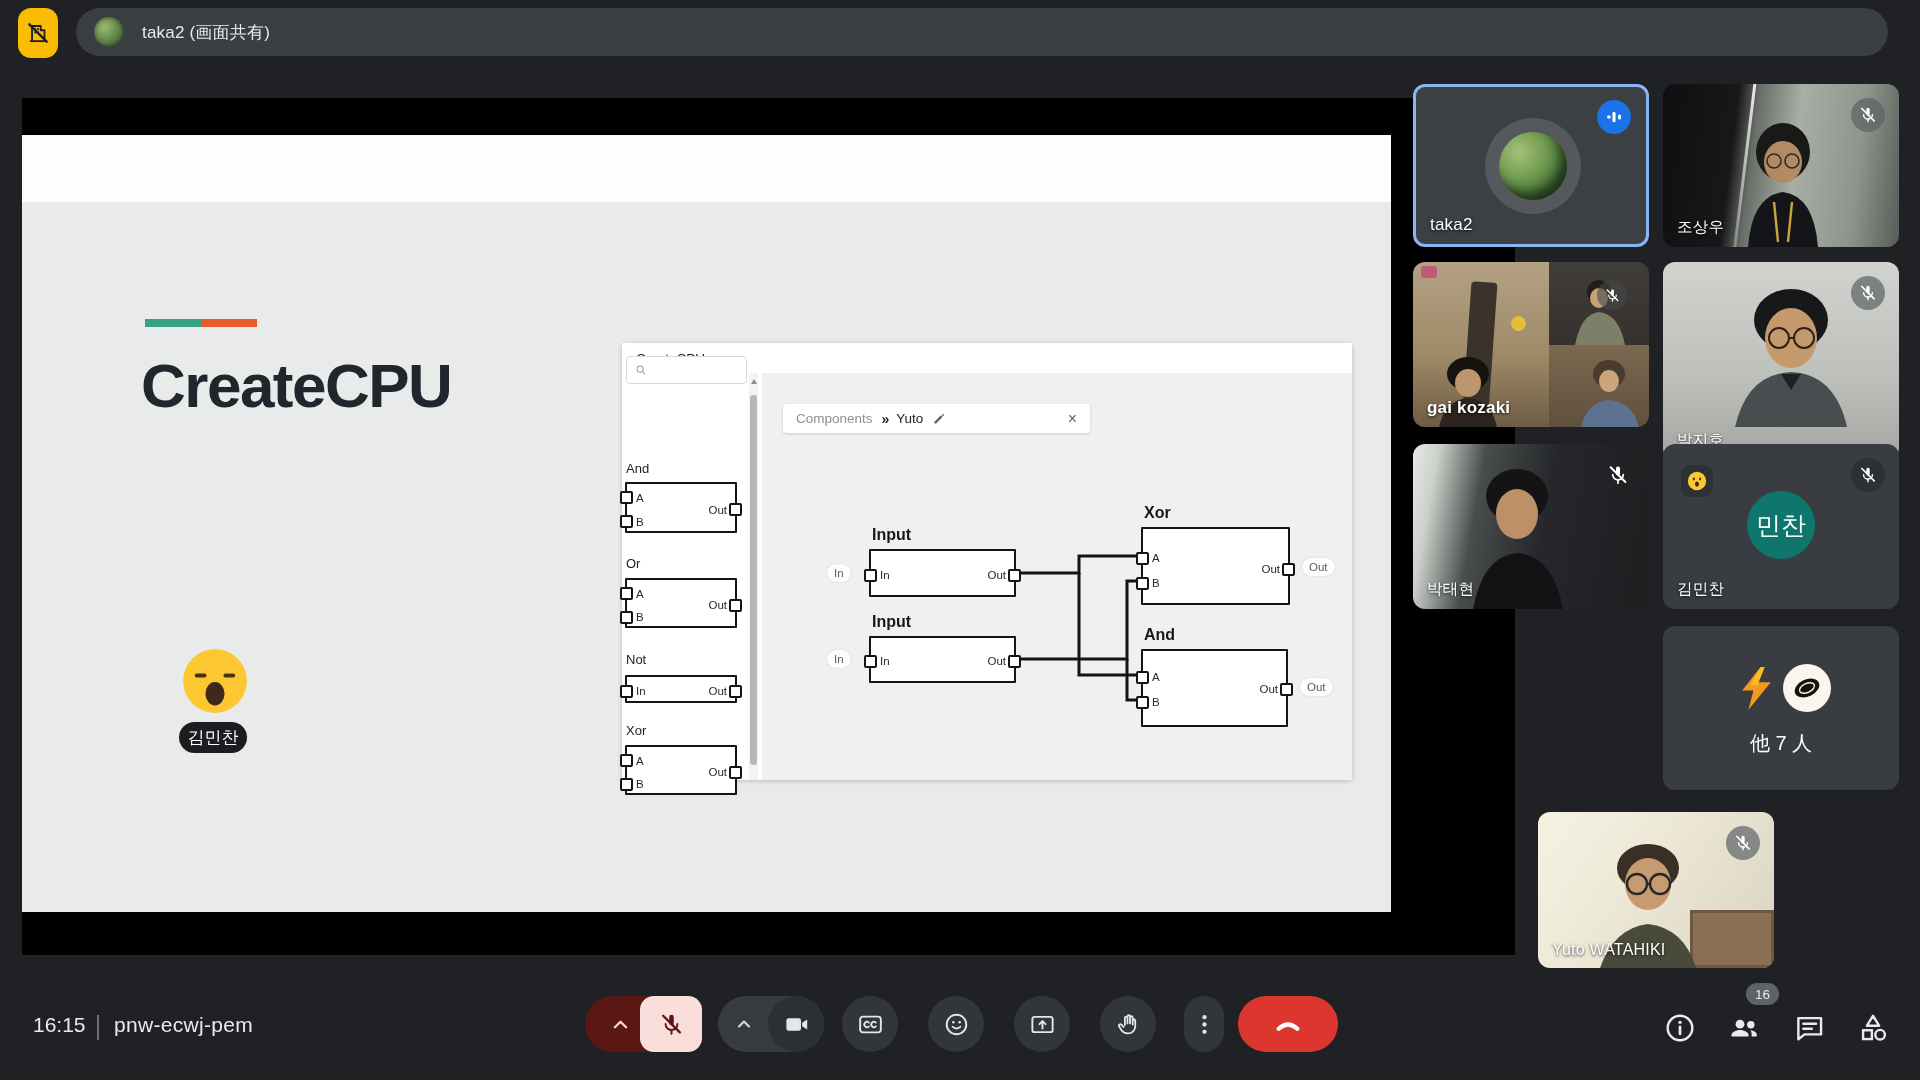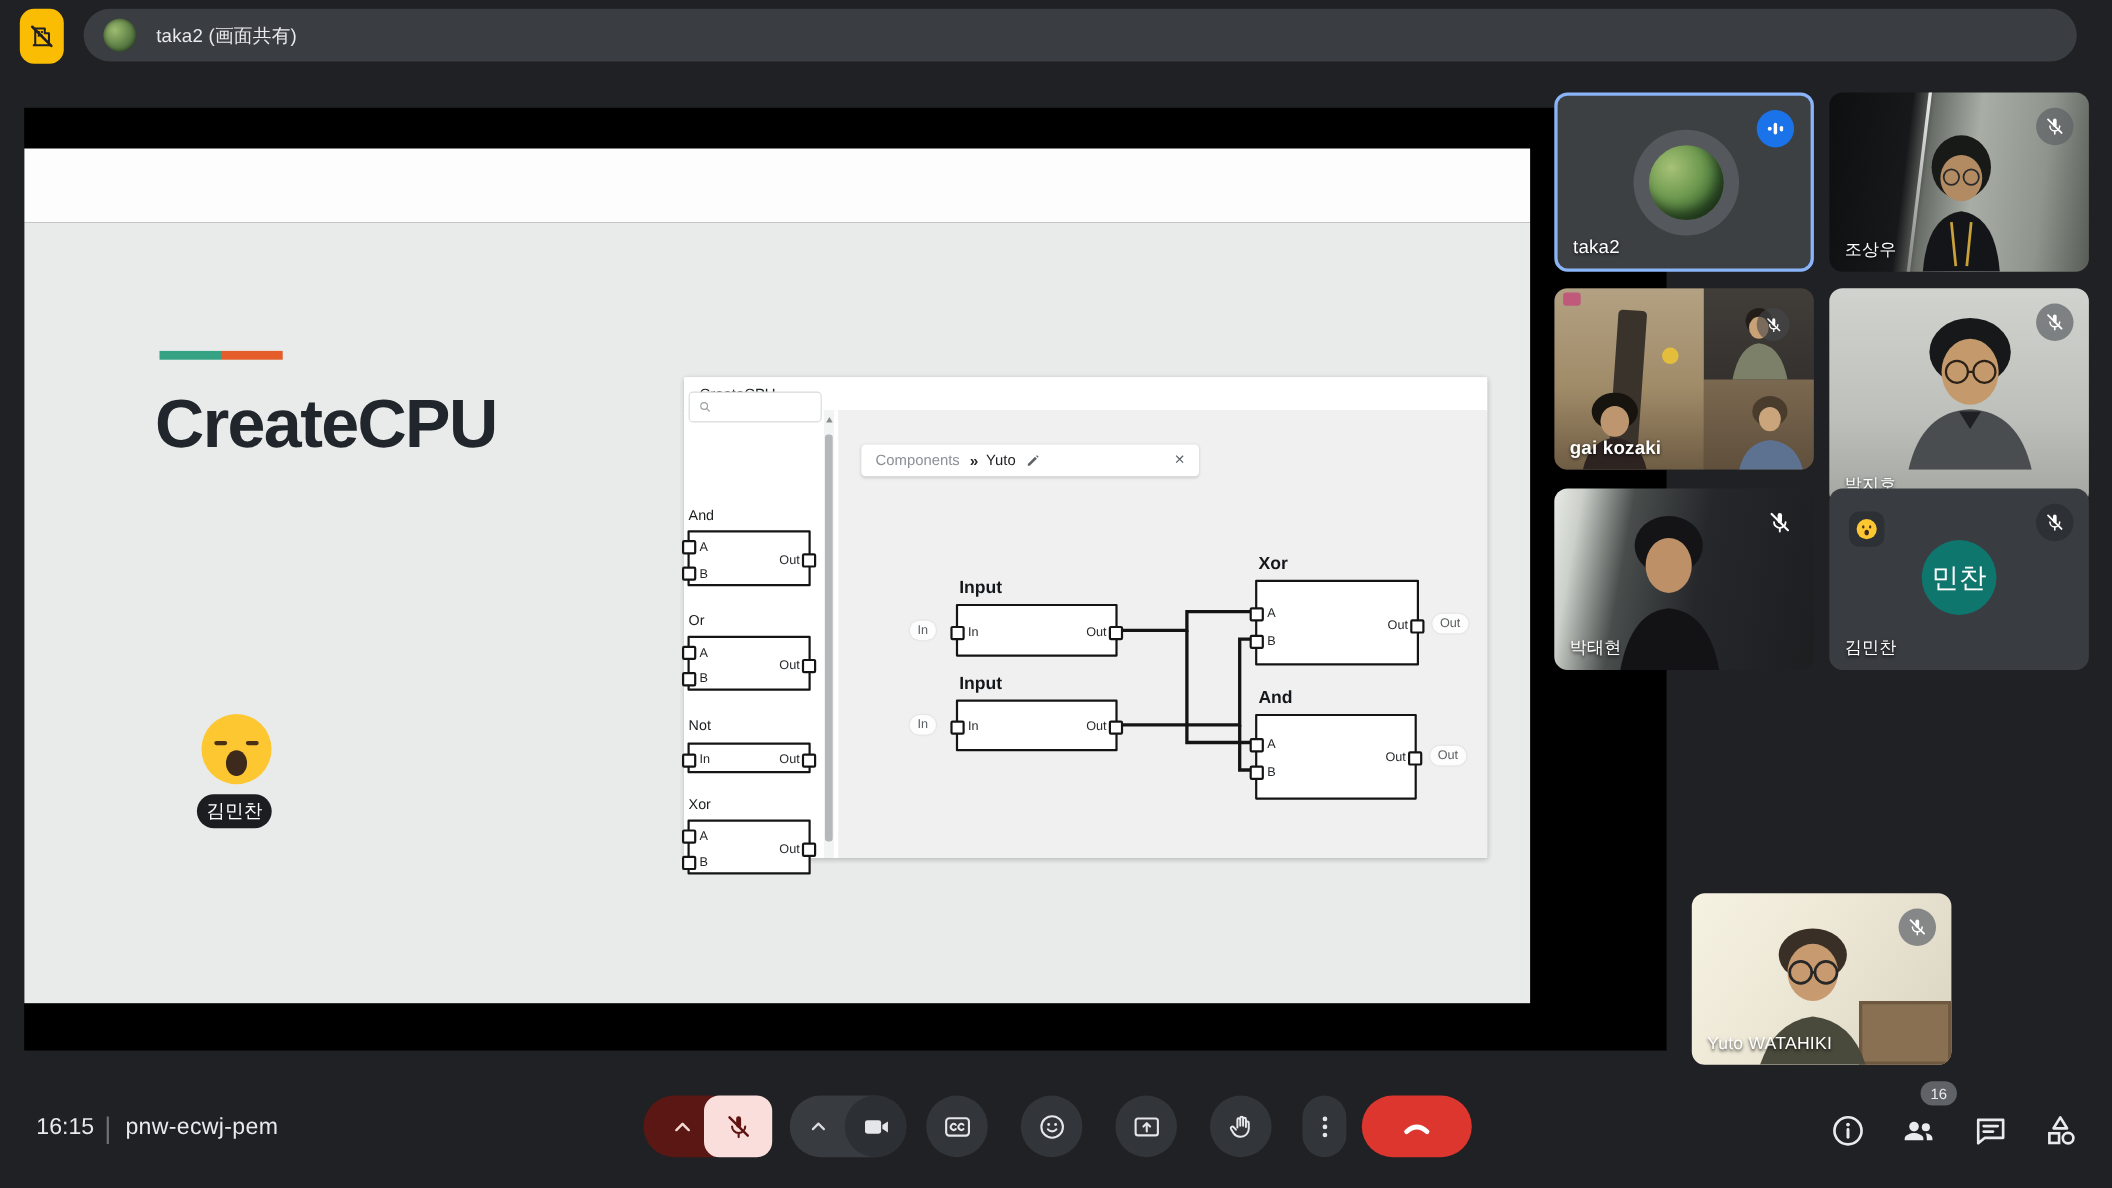--- a/index.html
+++ b/index.html
@@ -435,20 +435,32 @@
     <div class="micoff dark">
         <svg>
           <use href="#sym-micoff"></use>
         </svg>
       </div>
     <div class="abs km-avatar">민찬</div>
     <div class="tname">김민찬</div>
   </div>
 
 
+  <div class="tile t-others">
+    <svg class="abs" style="left:70px;top:39px" width="47" height="47">
+        <use href="#sym-bolt"></use>
+      </svg>
+    <div class="abs oreo">
+      <svg width="40" height="40">
+          <ellipse cx="20" cy="20" rx="13" ry="8.5" transform="rotate(-25 20 20)" fill="#16130f"></ellipse>
+          <ellipse cx="20" cy="20" rx="8" ry="4.5" transform="rotate(-25 20 20)" fill="none" stroke="#faf6ee" stroke-width="1.4"></ellipse>
+        </svg>
+    </div>
+    <div class="others-label">他 7 人</div>
+  </div>
 
   <div class="tile t-yuto">
     <div class="abs yuto-board"></div>
     <svg class="person" style="left:0;top:0" width="236" height="156">
       <ellipse cx="110" cy="56" rx="31" ry="24" fill="#3a2f26"></ellipse>
       <ellipse cx="110" cy="72" rx="23" ry="26" fill="#c79a70"></ellipse>
       <circle cx="99" cy="72" r="10" fill="none" stroke="#272727" stroke-width="2.4"></circle>
       <circle cx="122" cy="72" r="10" fill="none" stroke="#272727" stroke-width="2.4"></circle>
       <line x1="109" y1="72" x2="112" y2="72" stroke="#272727" stroke-width="2.4"></line>
       <path d="M62 156Q76 116 110 112Q146 116 158 156Z" fill="#4a4a3c"></path>

